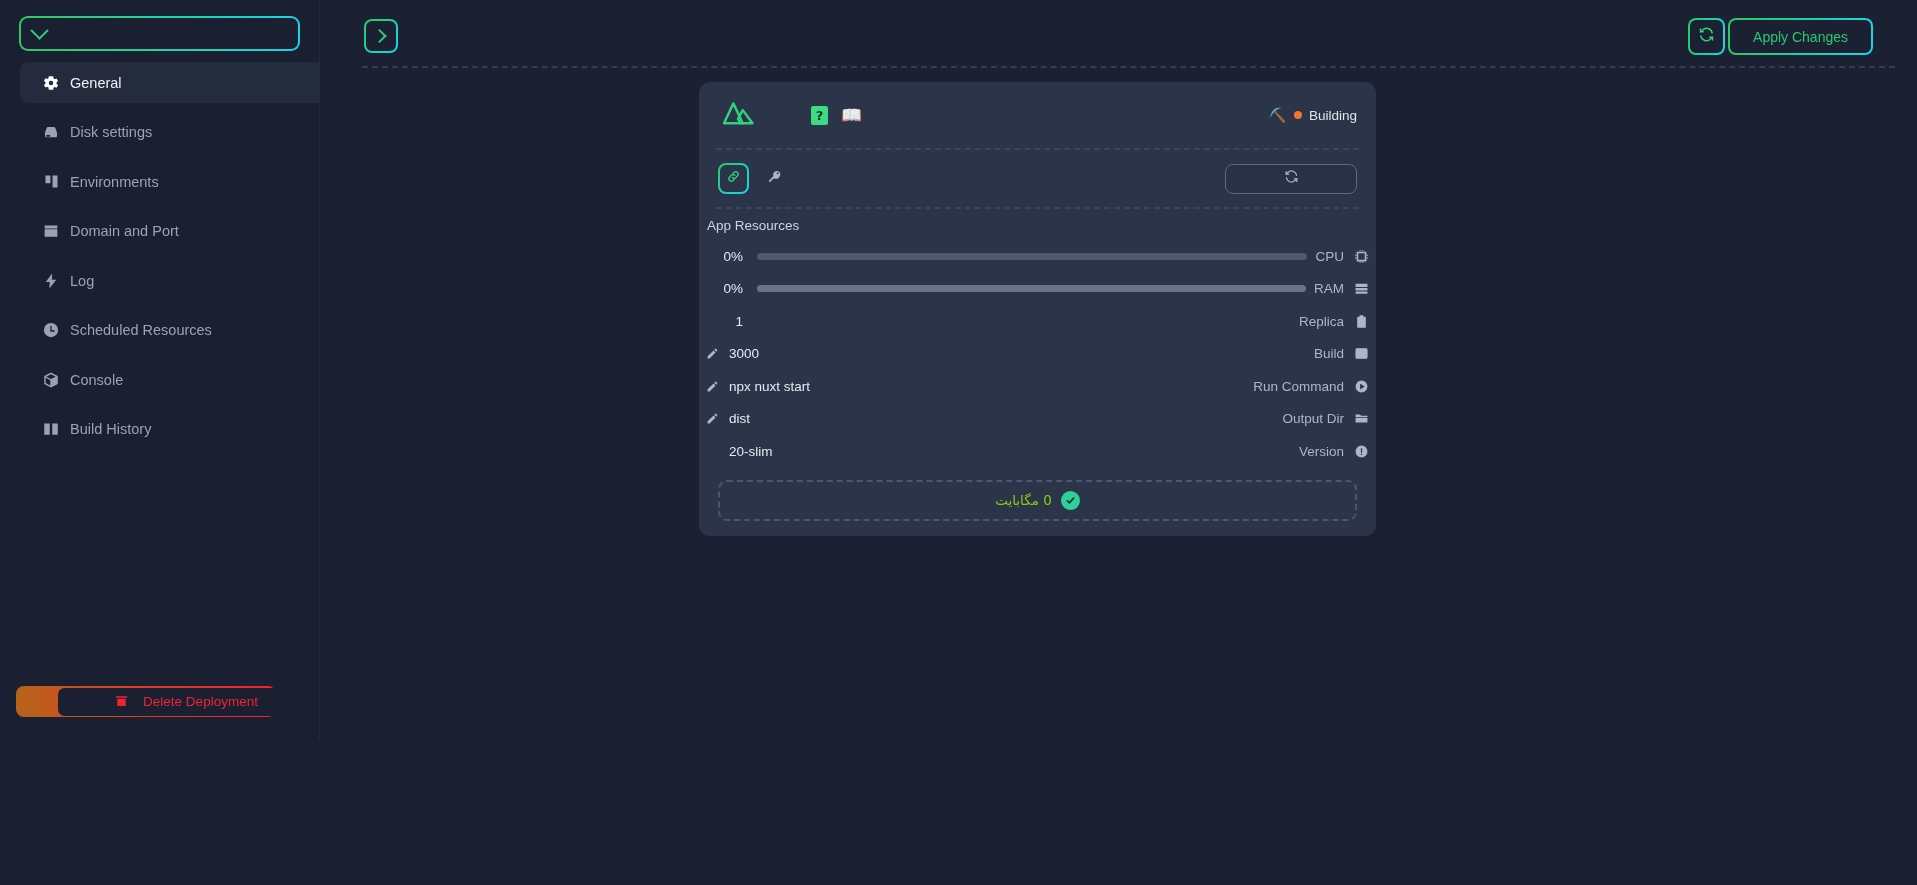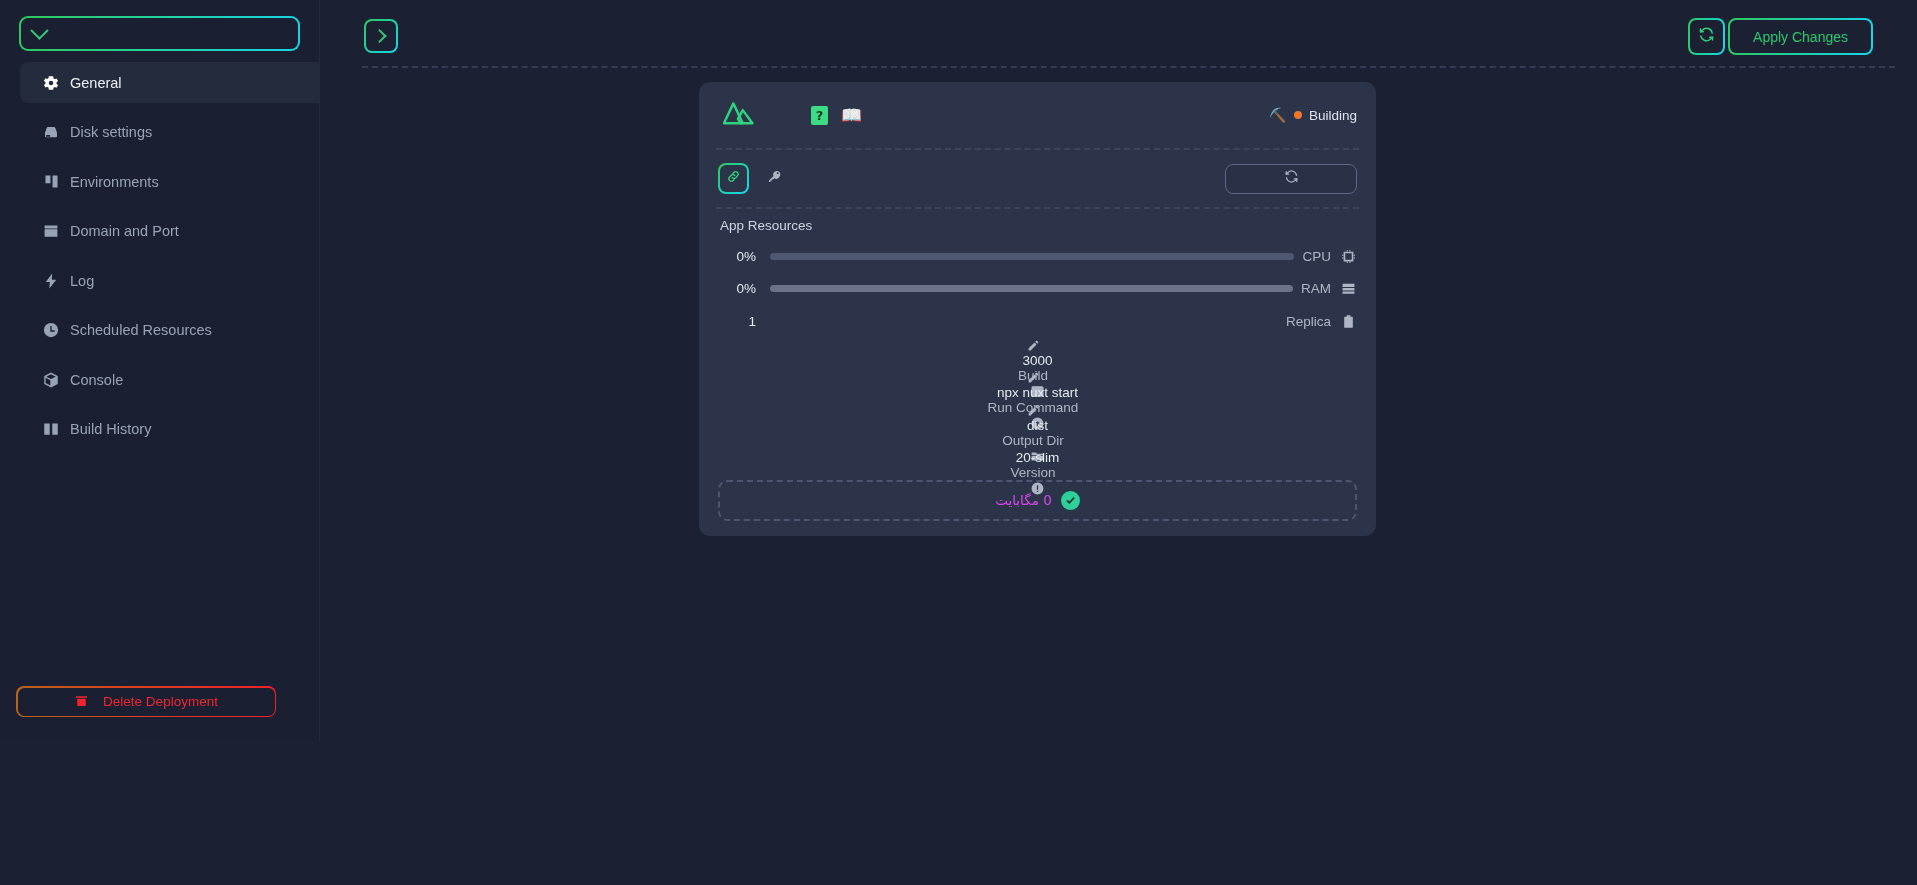--- a/index.html
+++ b/index.html
@@ -104,20 +104,21 @@
     width: 100%; height: 100%;
     border-radius: 6.5px;
     background: #1a2032;
     display: flex;
     align-items: center;
     justify-content: center;
     gap: 14px;
     color: #f2232f;
     font-size: 13.5px;
     cursor: pointer;
+    margin-left: 40px;
   }
   .del-btn svg { fill: #f2232f; }
 
   
   .main {
     position: relative;
     flex: 1;
     height: 885px;
     background: #1b2133;
   }
@@ -273,21 +274,21 @@
   .tool-refresh-wide {
     margin-left: auto;
     width: 132px; height: 30px;
     border-radius: 8px;
     border: 1px solid #5d6888;
     background: #283146;
     display: flex; align-items: center; justify-content: center;
     cursor: pointer;
   }
 
-  .card-body { padding: 0 19px; }
+  .card-body { padding: 0 6px; }
 
   .res-title {
     color: #cfd5e1;
     font-size: 13.5px;
     margin: 9px 0 7px 2px;
   }
 
   .res-row {
     display: flex;
     align-items: center;
@@ -321,21 +322,20 @@
     width: 17px; height: 17px;
     display: flex; align-items: center; justify-content: center;
     flex: 0 0 17px;
   }
   .res-ico svg { fill: #aeb6c6; }
 
   .det-row {
     display: flex;
     align-items: center;
     height: 32.5px;
-    flex-direction: column;
   }
   .pencil {
     width: 15px; height: 15px;
     margin-right: 9px;
     flex: 0 0 15px;
     display: flex; align-items: center; justify-content: center;
     cursor: pointer;
   }
   .pencil svg { fill: #aeb6c6; }
   .pencil.blank { visibility: hidden; }
@@ -357,21 +357,21 @@
     direction: rtl;
   }
   .check-circle {
     width: 19px; height: 19px;
     border-radius: 50%;
     background: #2ecf9b;
     display: flex; align-items: center; justify-content: center;
   }
   .check-circle svg { stroke: #10301f; }
   .foot-text {
-    color: #d946ef;
+    color: #84cc16;
     font-size: 13.5px;
     font-family: "DejaVu Sans", sans-serif;
   }
 </style>
 </head>
 <body>
 
 <div id="app">
 
   <div class="sidebar">

